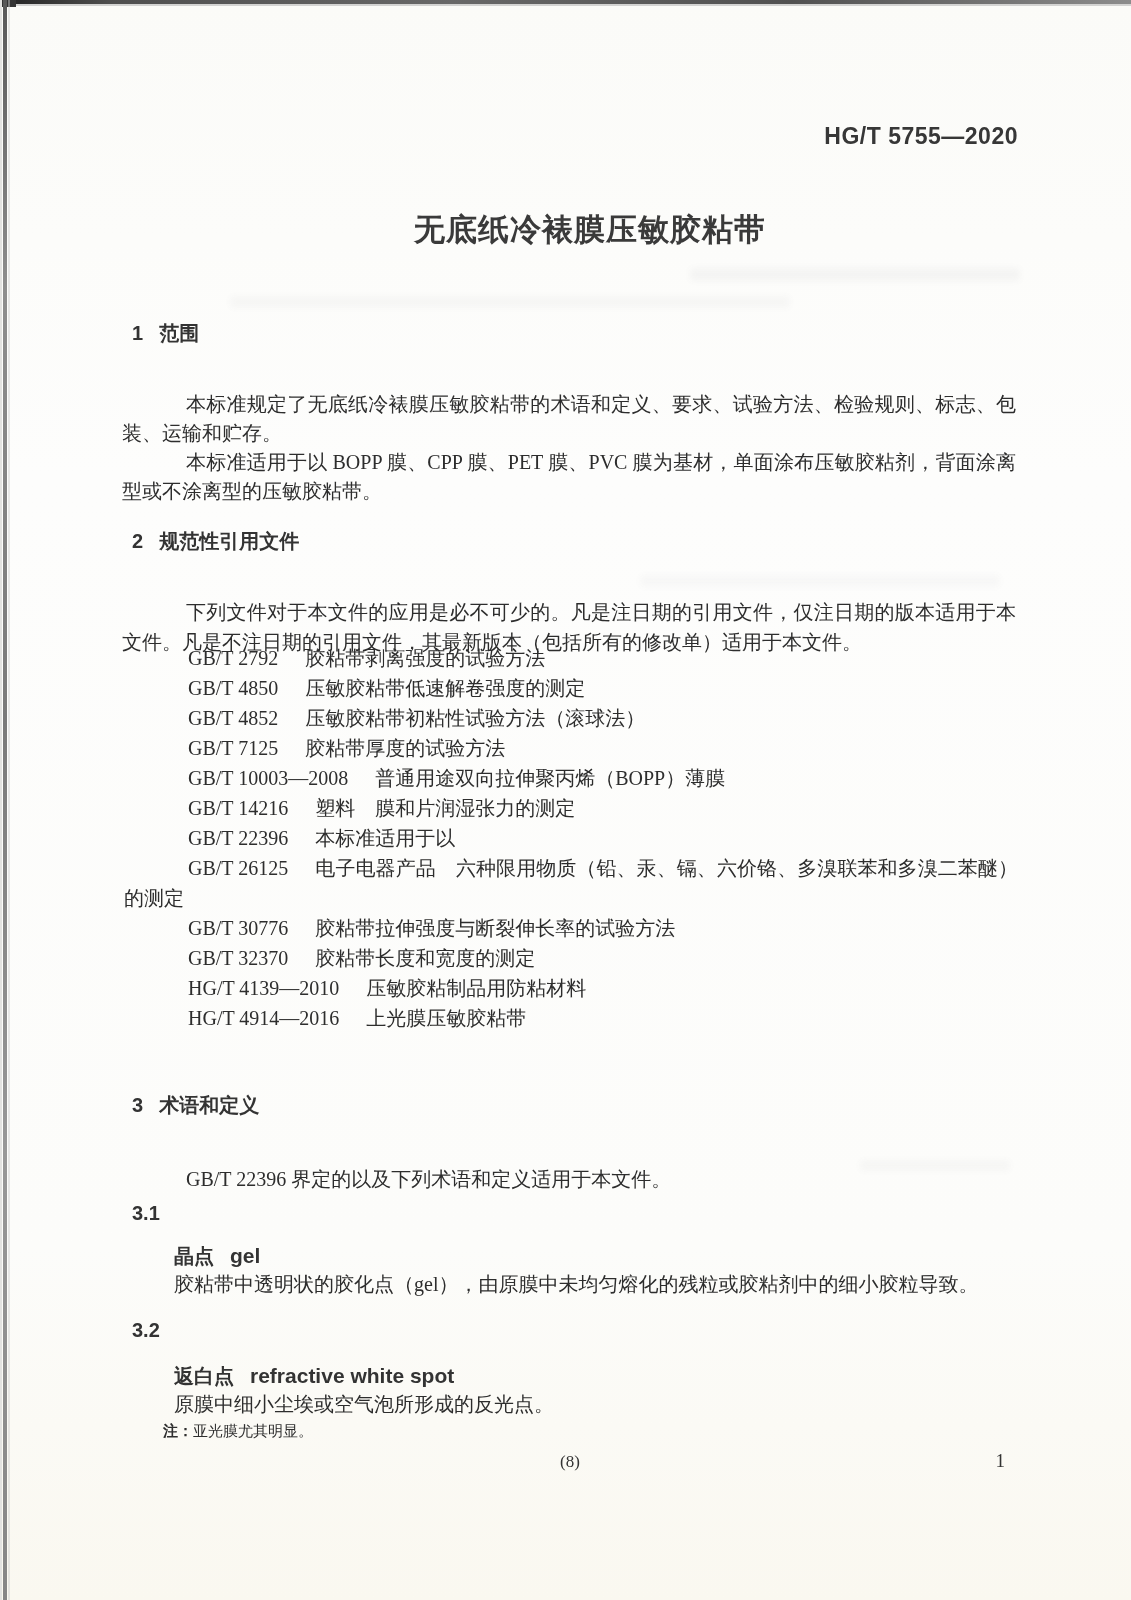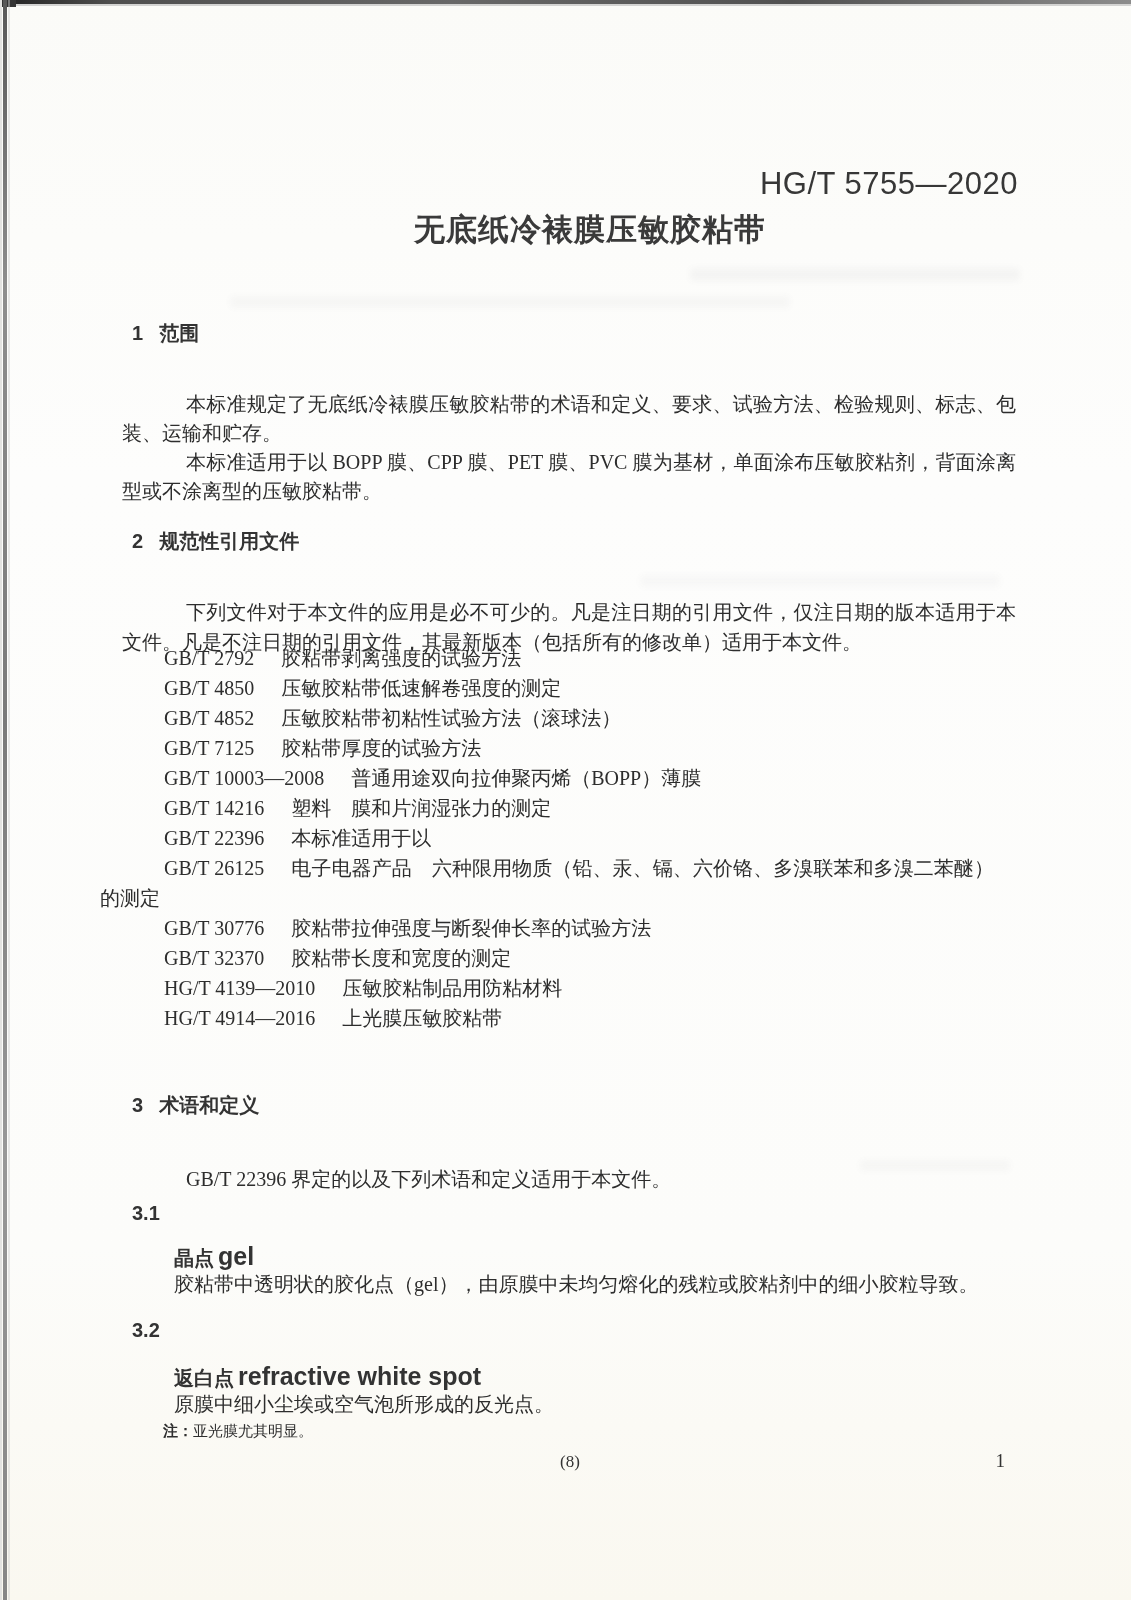--- a/index.html
+++ b/index.html
@@ -42,22 +42,22 @@
   .ghost { position: absolute; background: #6b6b74; opacity: .05; filter: blur(3px); border-radius: 4px; }
   .ghost.g1 { top: 268px; left: 690px; width: 330px; height: 13px; }
   .ghost.g2 { top: 296px; left: 230px; width: 560px; height: 12px; opacity: .04; }
   .ghost.g3 { top: 575px; left: 640px; width: 360px; height: 12px; opacity: .035; }
   .ghost.g4 { top: 1160px; left: 860px; width: 150px; height: 11px; opacity: .04; }
 
   
   .std-code {
     position: absolute; top: 123px; right: 113px;
     font-family: "Liberation Sans", sans-serif;
-    font-weight: normal; font-size: 31px; line-height: 26px;
-    color: #373737; letter-spacing: .5px; margin-top: 48px;
+    font-weight: bold; font-size: 23px; line-height: 26px;
+    color: #373737; letter-spacing: .5px;
   }
   .doc-title {
     position: absolute; top: 212px; left: 160px; width: 860px;
     text-align: center;
     font-family: "Liberation Sans", sans-serif;
     font-weight: bold; font-size: 31px; line-height: 36px;
     color: #3a3a3a; letter-spacing: 1px;
   }
 
   .sec-heading {
@@ -74,21 +74,21 @@
     position: absolute; left: 110px; width: 894px;
     font-size: 20px; line-height: 29px;
     text-align: justify; text-indent: 64px;
     color: #2d2d2d; margin: 12px;
   }
   .para-1 { top: 378px; }
   .para-2 { top: 436px; }
   .para-intro2 { top: 585px; line-height: 30px; }
   .para-intro3 { top: 1153px; }
 
-  .refs { position: absolute; top: 643px; left: 100px; width: 894px; }
+  .refs { position: absolute; top: 643px; left: 124px; width: 894px; }
   .ref {
     margin: 0; font-size: 20px; line-height: 30px;
     text-align: justify; text-indent: 64px; color: #2d2d2d;
   }
   .ref .ref-title { margin-left: 27px; }
 
   .term-number {
     position: absolute; left: 132px;
     font-family: "Liberation Sans", sans-serif;
     font-weight: bold; font-size: 20px; line-height: 24px; color: #333;
@@ -96,21 +96,21 @@
   .tnum-1 { top: 1201px; }
   .tnum-2 { top: 1318px; }
 
   .term-name {
     position: absolute; left: 174px;
     font-family: "Liberation Sans", sans-serif;
     font-weight: bold; font-size: 20px; line-height: 24px; color: #333;
   }
   .tname-1 { top: 1244px; }
   .tname-2 { top: 1364px; }
-  .term-name .term-en { margin-left: 4px; font-size: 25px; }
+  .term-name .term-en { margin-left: 16px; font-size: 21px; }
 
   .term-def {
     position: absolute; left: 174px; width: 832px;
     font-size: 20px; line-height: 28px; color: #2d2d2d; margin: 0;
   }
   .tdef-1 { top: 1270px; }
   .tdef-2 { top: 1390px; }
 
   .term-note {
     position: absolute; top: 1421px; left: 163px;

